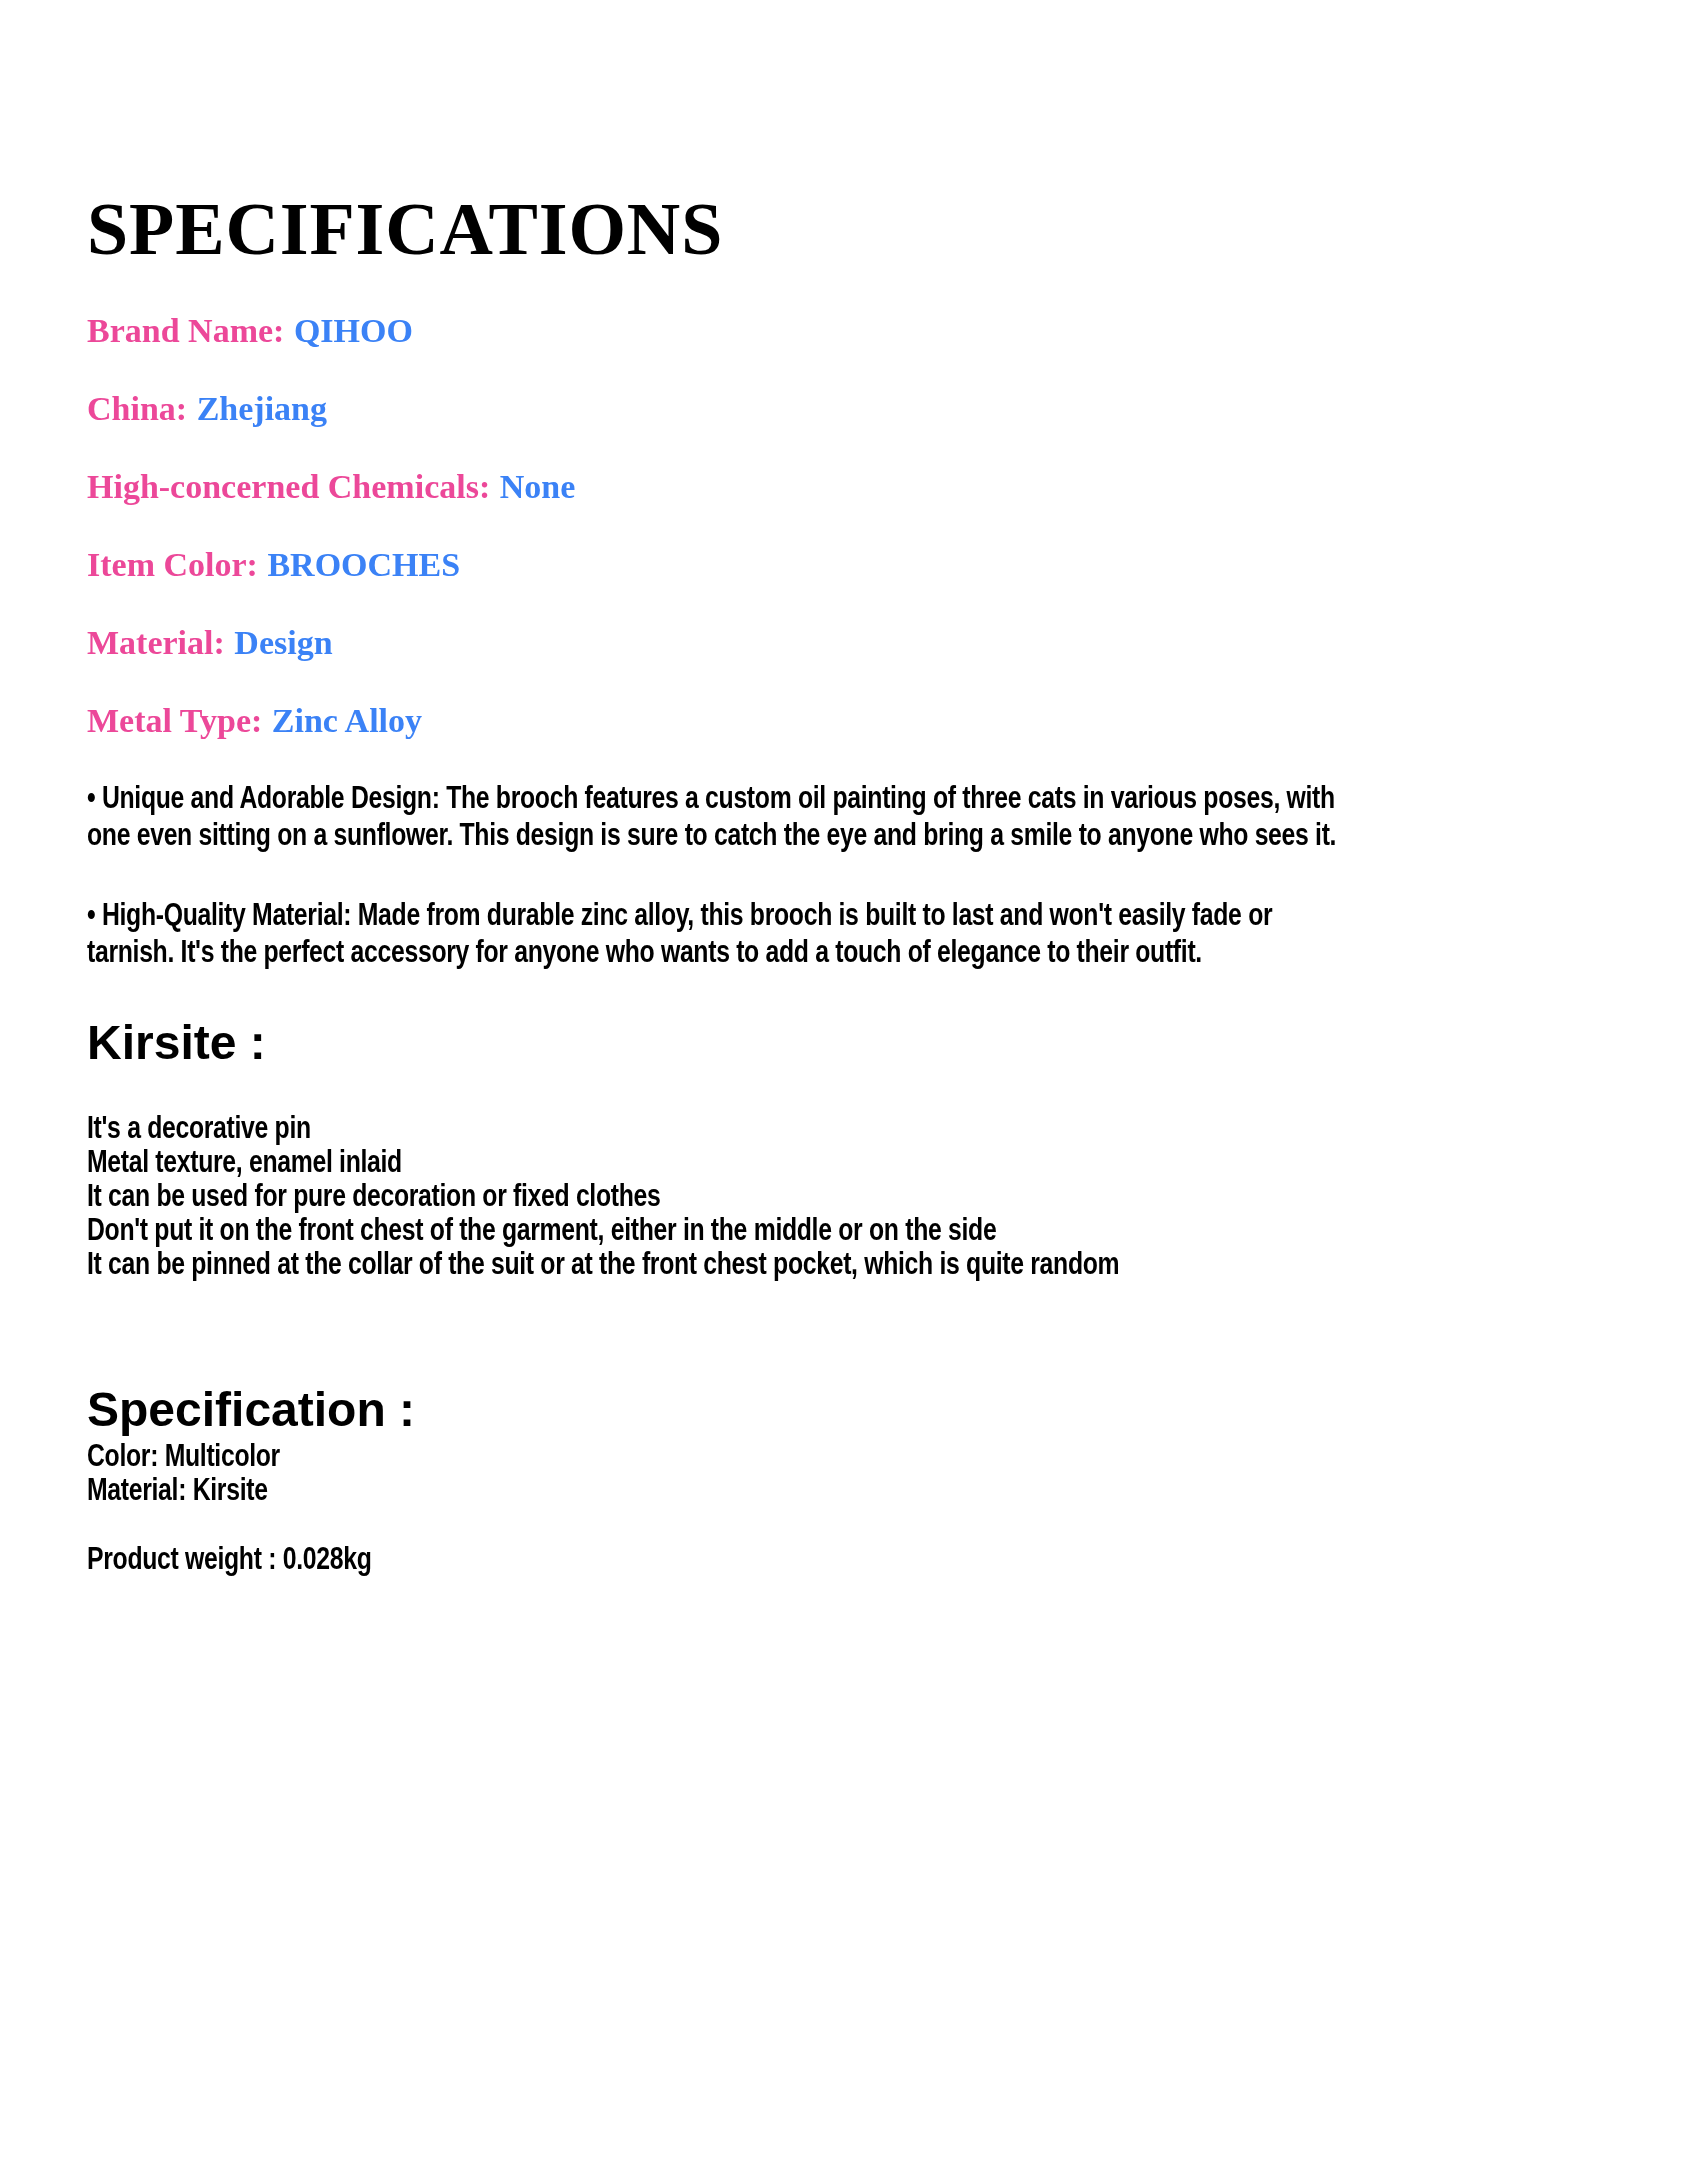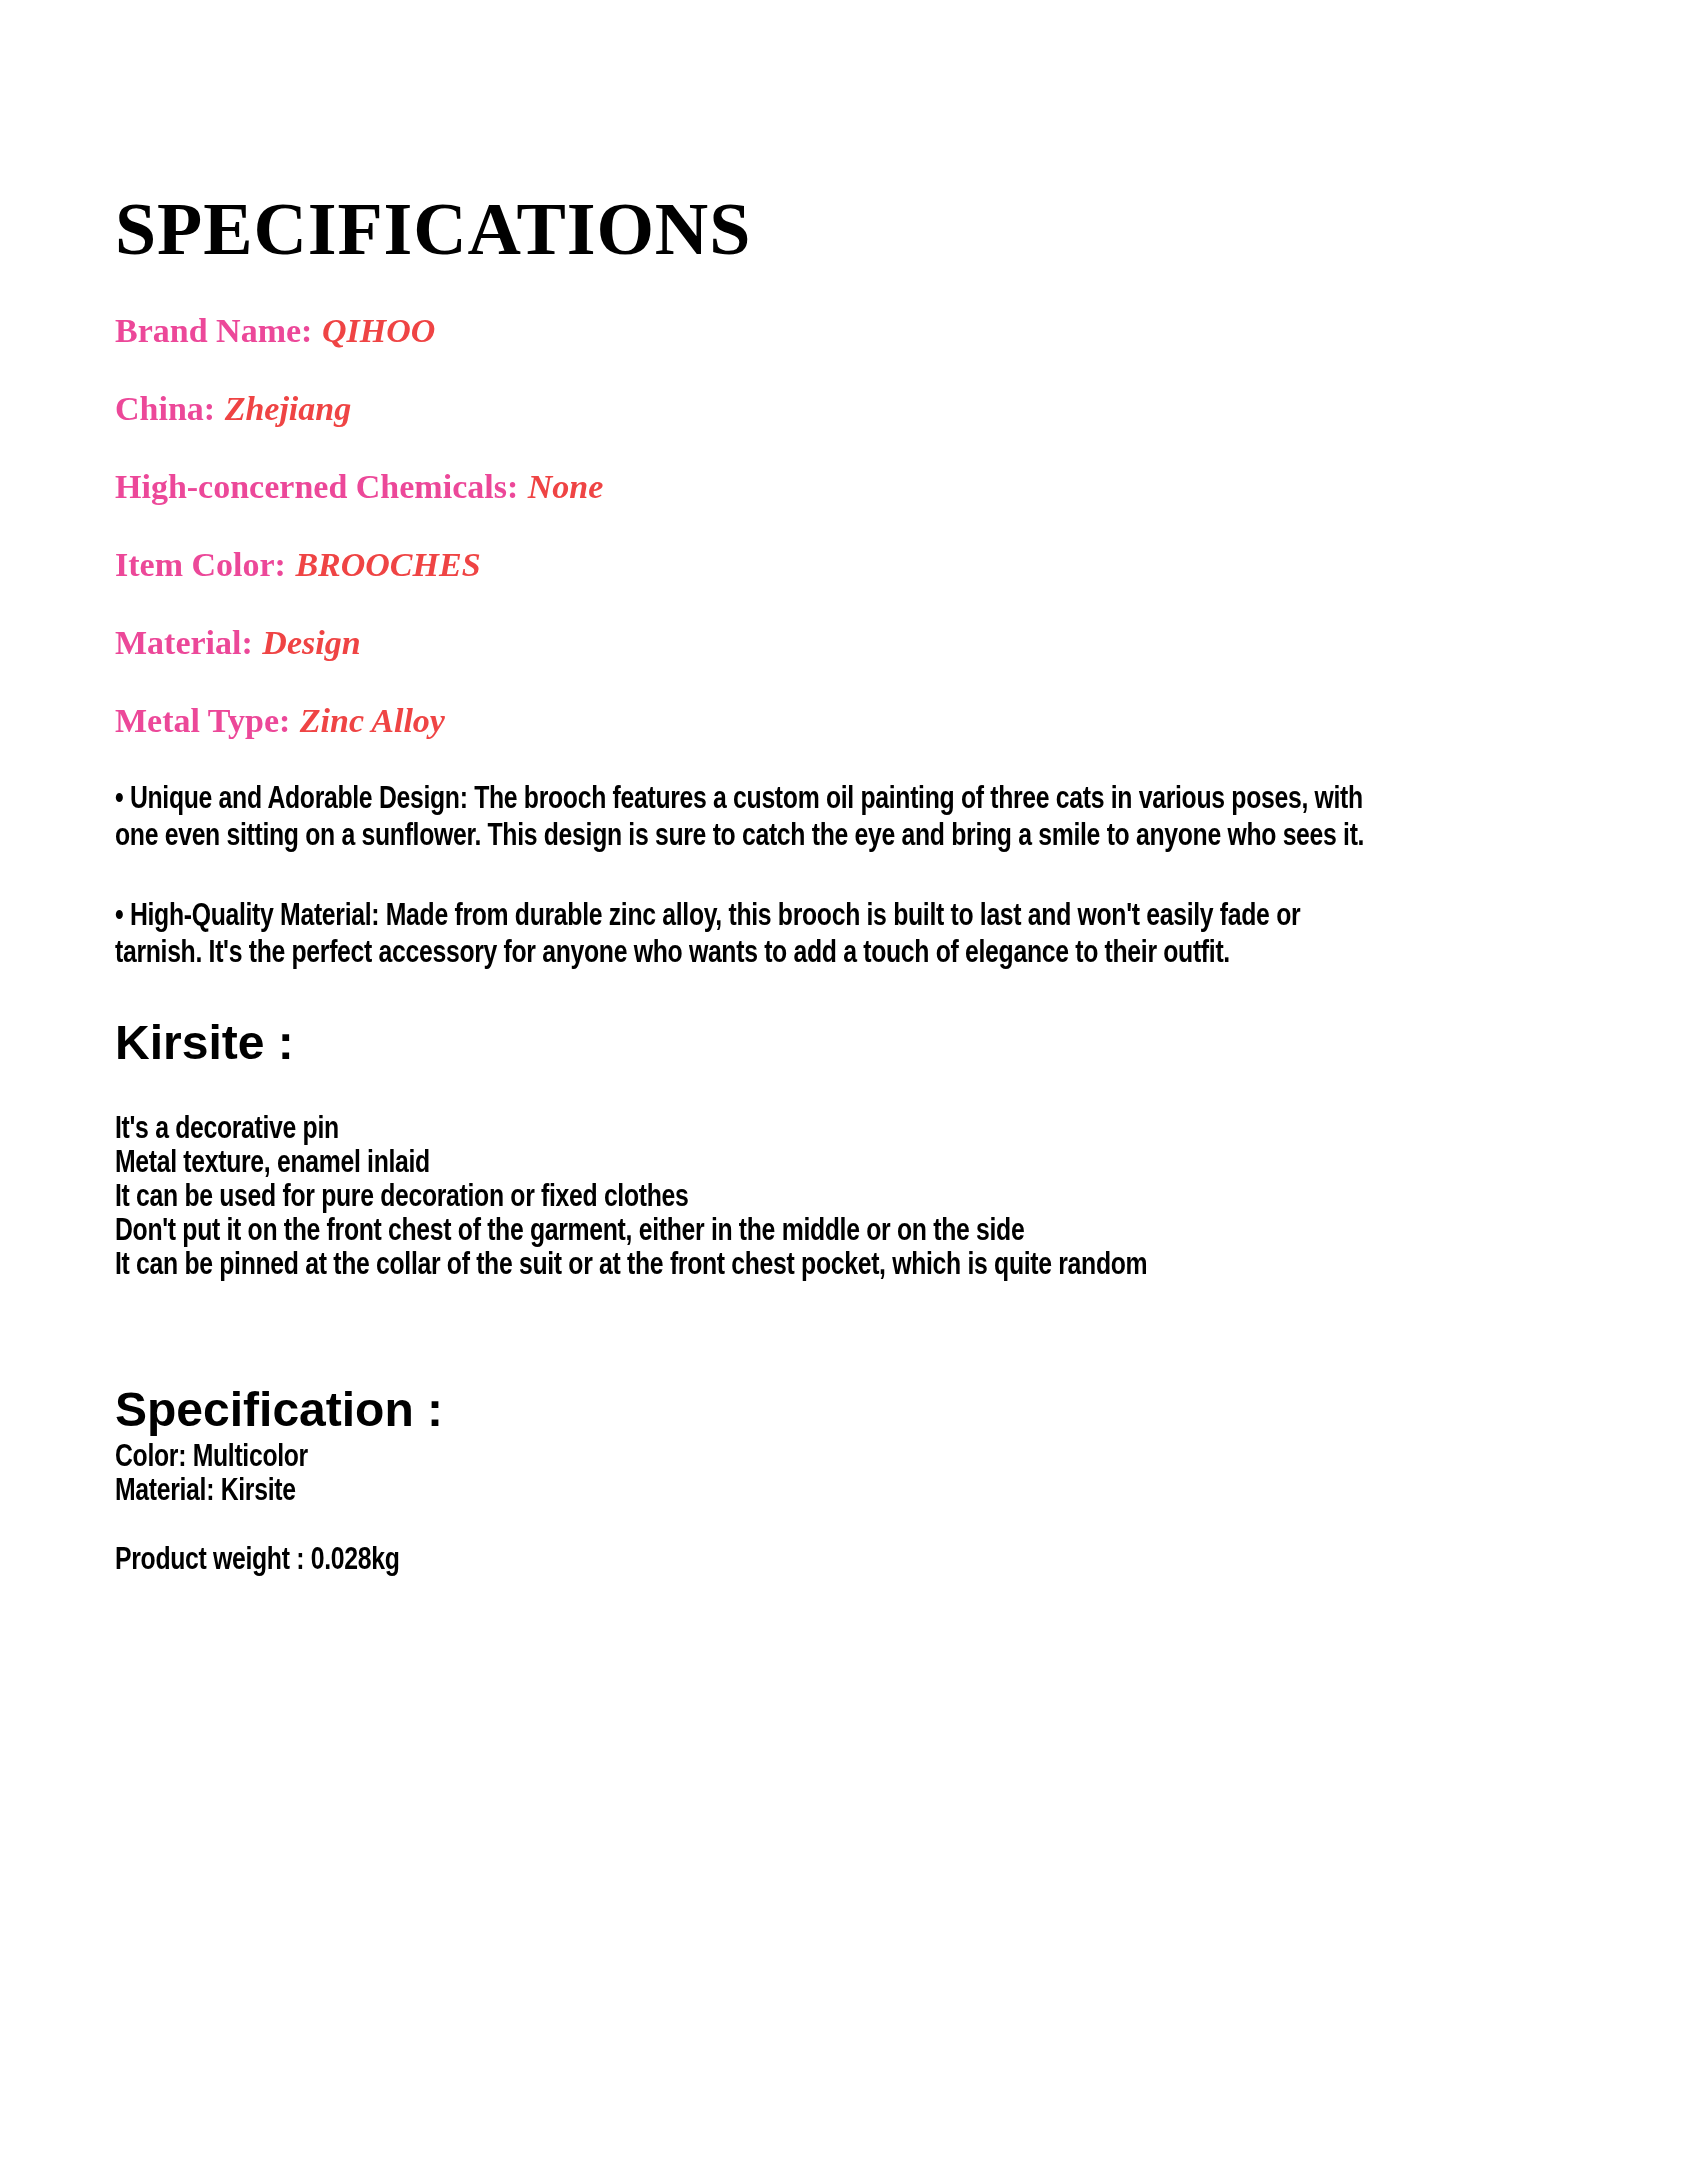--- a/index.html
+++ b/index.html
@@ -11,21 +11,21 @@
     width: 1683px;
     height: 2177px;
     overflow: hidden;
     font-family: "Liberation Serif", serif;
     color: #000000;
   }
   .page {
     box-sizing: border-box;
     width: 1503px;
     height: 2177px;
-    padding: 192px 208px 0 115px;
+    padding: 192px 208px 0 87px;
     background: #ffffff;
   }
   
   .doc-title {
     margin: 0 0 45px 0;
     font-family: "Liberation Serif", serif;
     font-weight: bold;
     font-size: 74px;
     line-height: 74px;
     letter-spacing: 0.9px;
@@ -35,21 +35,21 @@
   
   .attr-row {
     margin: 0 0 39px 0;
     font-family: "Liberation Serif", serif;
     font-weight: bold;
     font-size: 34px;
     line-height: 39px;
     white-space: nowrap;
   }
   .attr-label { color: #ec4899; }
-  .attr-value { color: #ef4444; margin-left: 0.28em; font-style: italic; }
+  .attr-value { color: #3b82f6; margin-left: 0.28em; }
   
   .condensed {
     transform: scaleX(0.8);
     transform-origin: 0 0;
     width: 1591px;
     font-family: "Liberation Sans", sans-serif;
     font-weight: bold;
     letter-spacing: -0.4px;
     color: #000000;
   }

